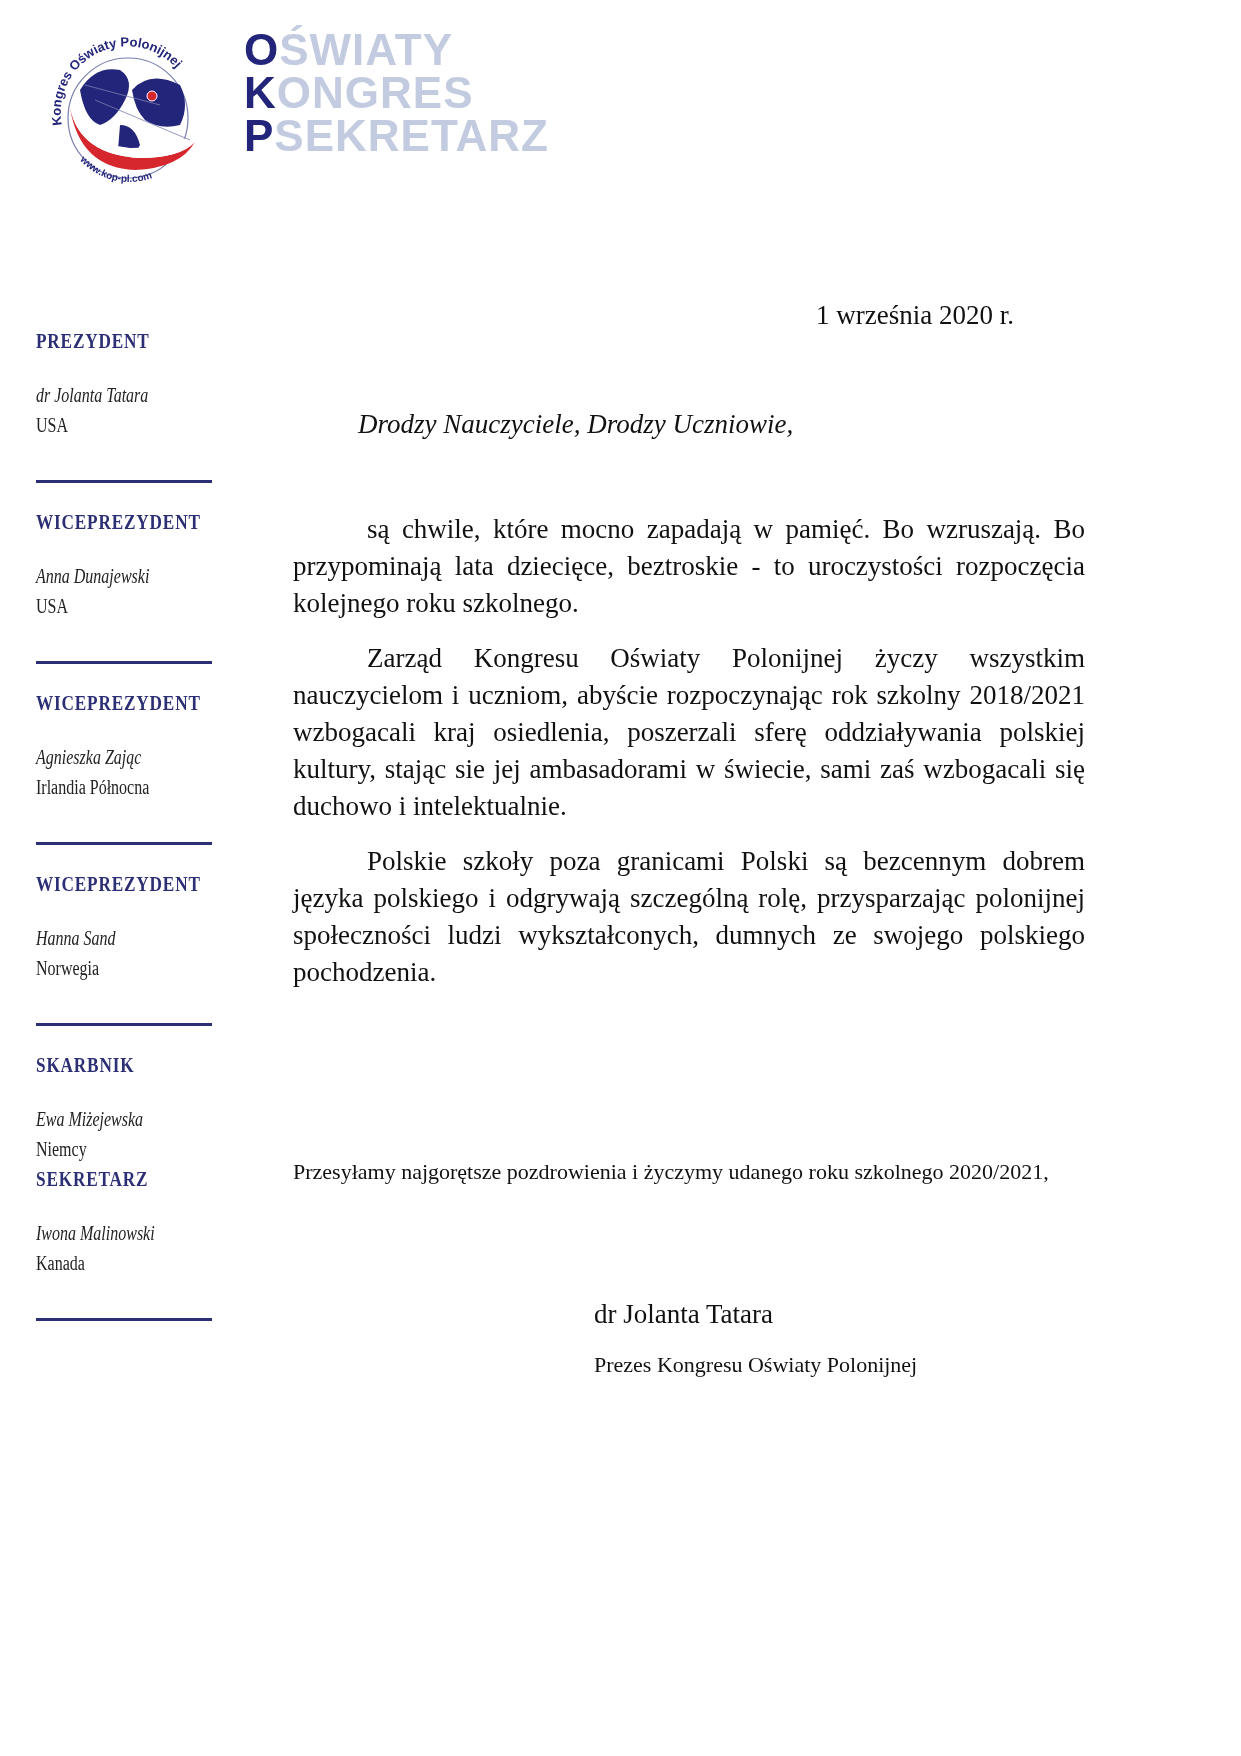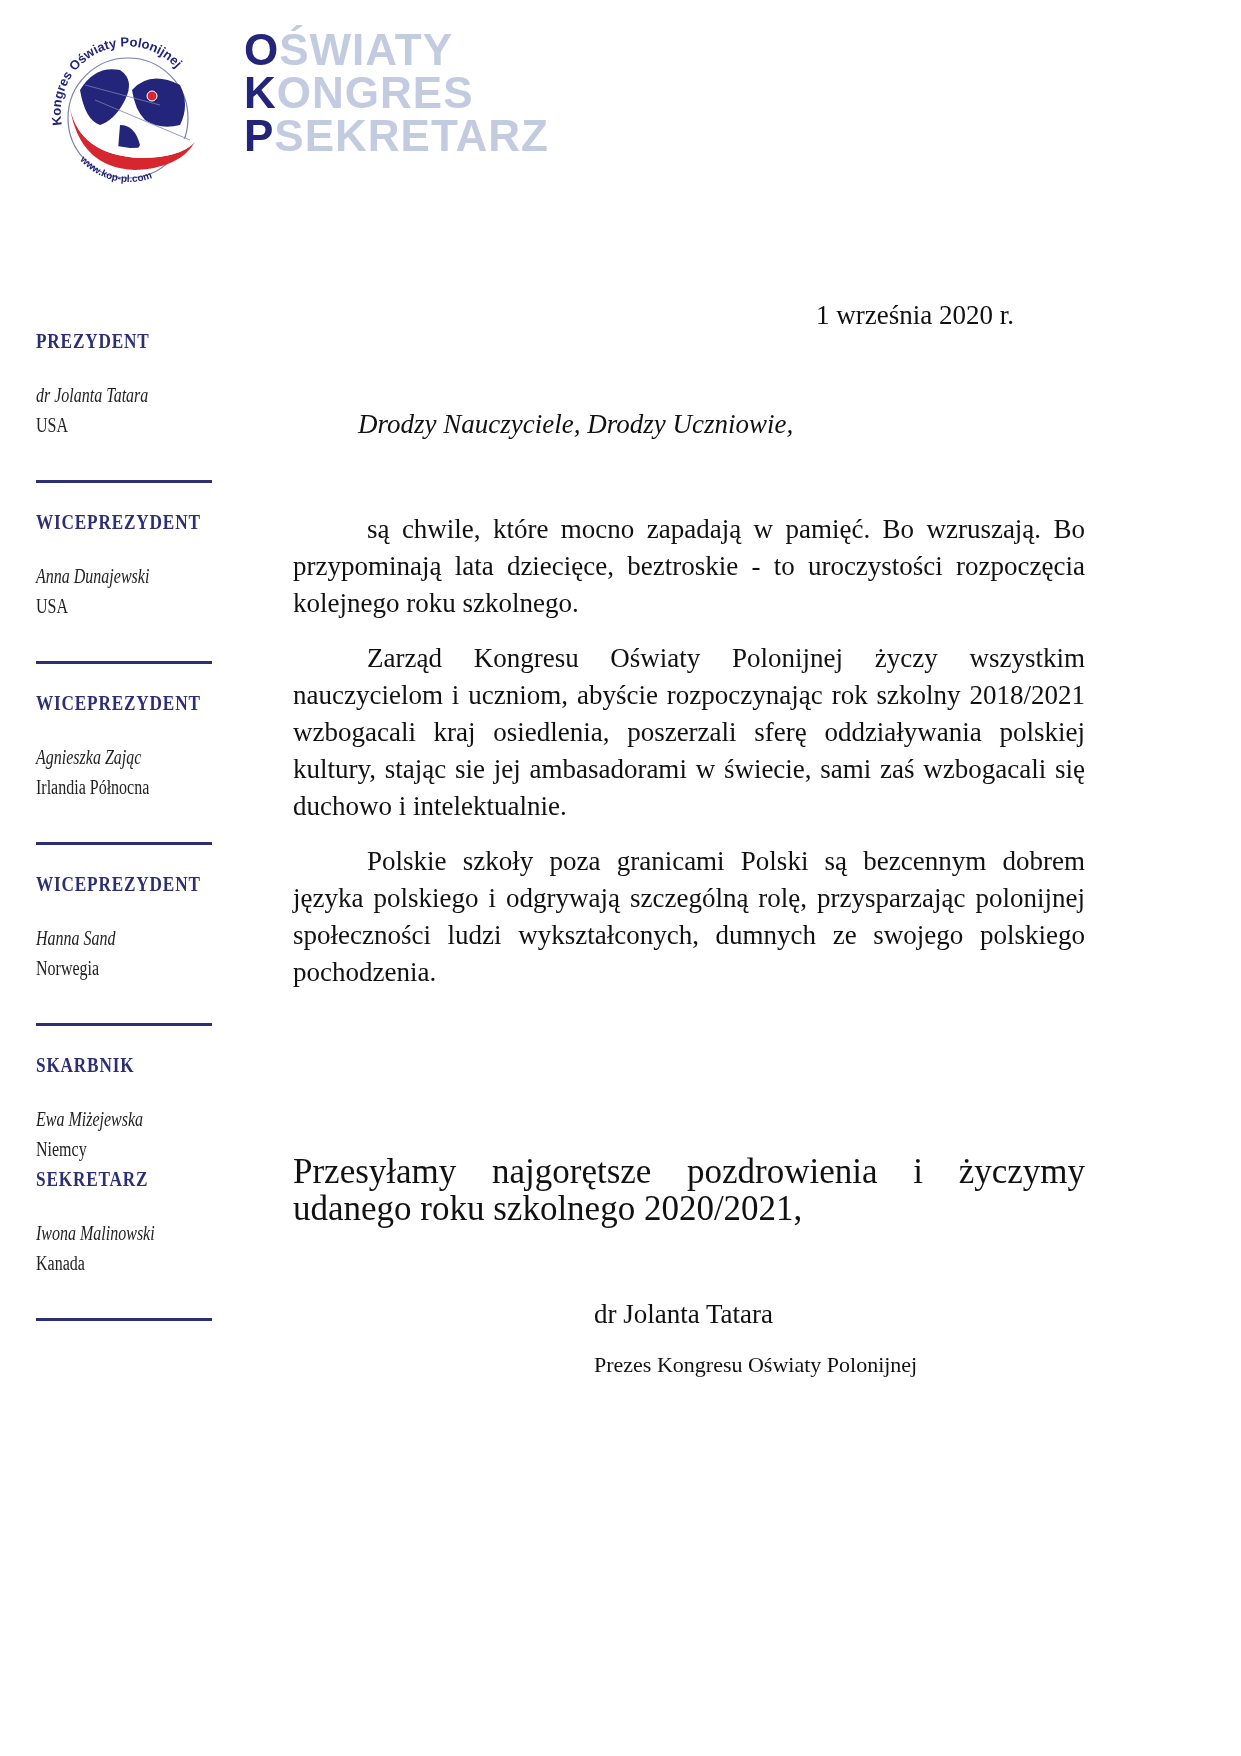--- a/index.html
+++ b/index.html
@@ -20,21 +20,21 @@
   .country { font-size: 20px; color: #222; transform: scaleX(0.8); transform-origin: left;
              white-space: nowrap; line-height: 30px; }
   .divider { width: 176px; height: 3px; background: #2d2f74; margin-top: 40px; margin-bottom: 24px; }
   .block { height: auto; }
 
   .date { position: absolute; left: 816px; top: 300px; font-size: 27px; white-space: nowrap; }
   .greeting { position: absolute; left: 358px; top: 409px; font-size: 27px; white-space: nowrap; font-style: italic; }
 
   .body { position: absolute; left: 293px; top: 510px; width: 792px; font-size: 27px; line-height: 37px; }
   .body p { margin: 1px 0 18px 0; text-align: justify; text-indent: 74px; }
-  .closing { position: absolute; left: 293px; top: 1153px; width: 792px; font-size: 35px; line-height: 37px;
+  .closing { position: absolute; left: 293px; top: 1153px; width: 792px; font-size: 22px; line-height: 37px;
              text-align: justify; }
   .sig-name { position: absolute; left: 594px; top: 1299px; font-size: 27px; white-space: nowrap; }
   .sig-title { position: absolute; left: 594px; top: 1352px; font-size: 22px; white-space: nowrap; }
 </style>
 </head>
 <body>
 
 <div class="logo">
   <svg width="175" height="165" viewBox="0 0 175 165">
     <defs>

